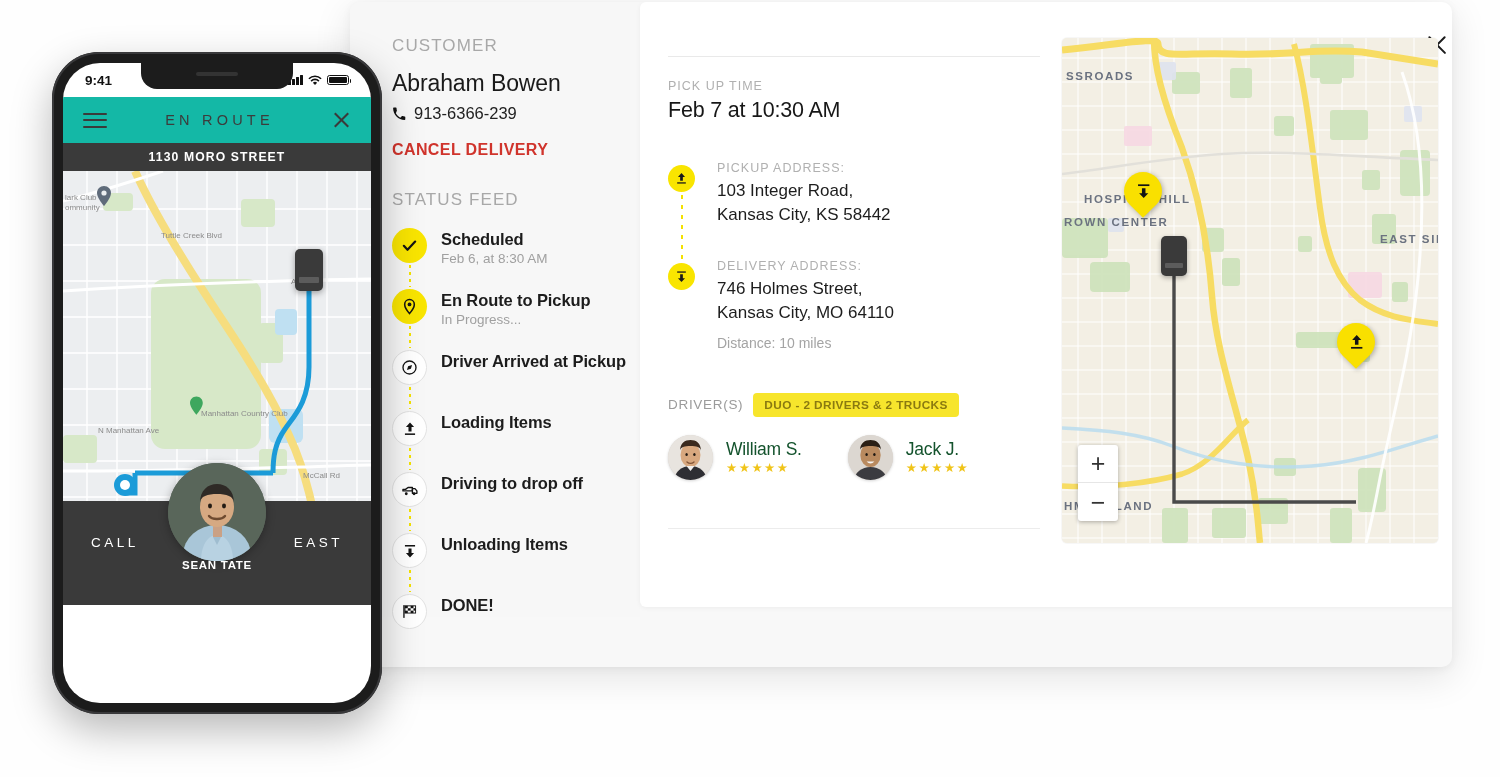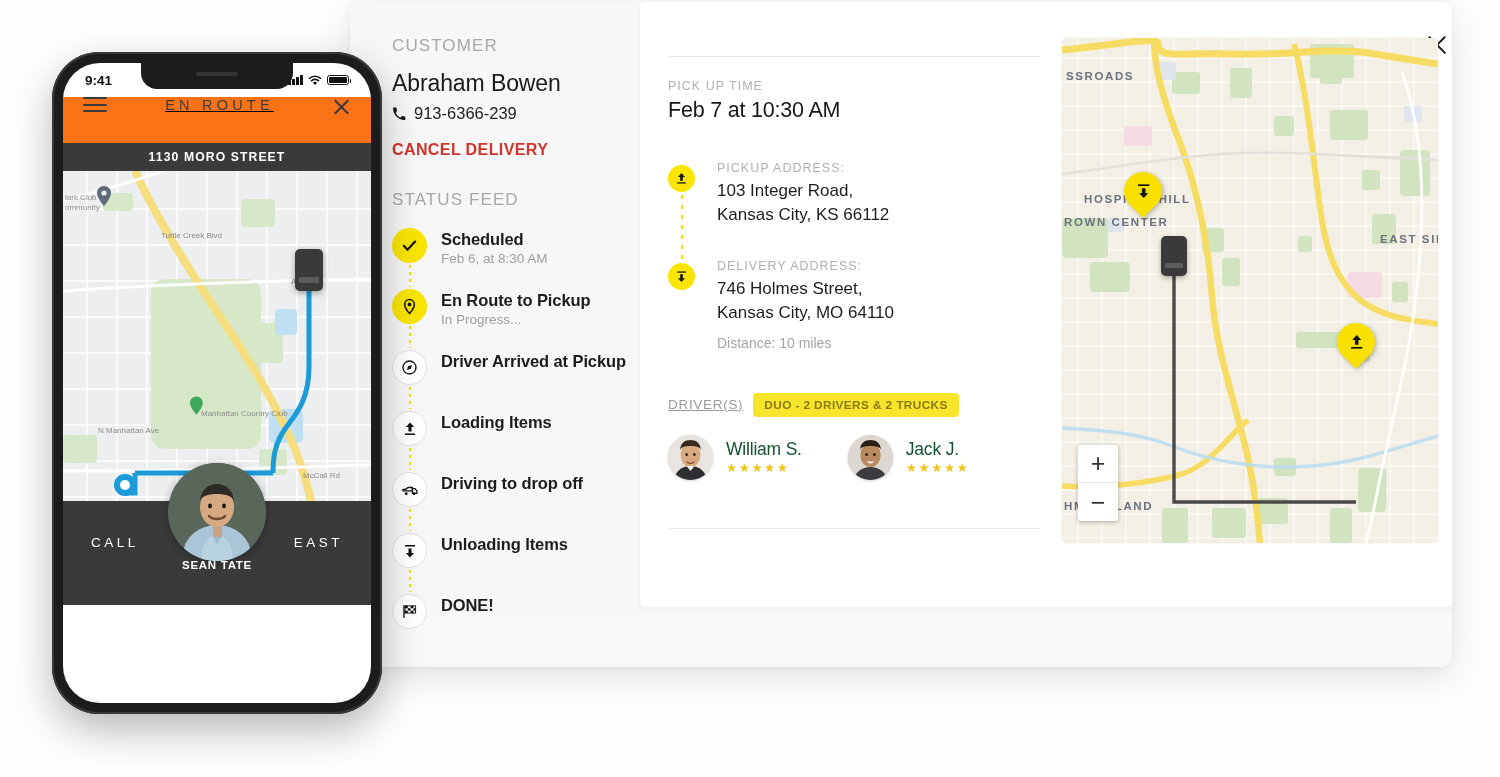--- a/index.html
+++ b/index.html
@@ -113,21 +113,21 @@
   .dotline {
     position: absolute; left: 12.5px; top: 34px; width: 2.5px; height: 72px;
     background-image: linear-gradient(to bottom, #f4e200 0 4px, transparent 4px 10px);
     background-size: 2.5px 10px; z-index: 1;
   }
   .addr-text { margin-left: 22px; }
   .addr-value { font-size: 17px; color: #1d1d1d; line-height: 1.42; margin-top: 4px; }
   .distance { font-size: 14px; color: #a4a4a4; margin-top: 9px; }
 
   .driver-row { display: flex; align-items: center; margin-top: 42px; }
-  .driver-label { font-size: 13.5px; letter-spacing: .7px; color: #9b9b9b; text-transform: uppercase; text-decoration: underline; }
+  .driver-label { font-size: 13.5px; letter-spacing: .7px; color: #9b9b9b; text-transform: uppercase; }
   .duo-badge {
     margin-left: 10px; background: #f7e52c; color: #8a7a10; font-size: 11.8px;
     font-weight: bold; letter-spacing: .4px; padding: 5px 11px; border-radius: 4px;
     text-transform: uppercase; white-space: nowrap;
   }
   .drivers { display: flex; margin-top: 18px; gap: 46px; }
   .driver { display: flex; align-items: center; }
   .avatar {
     width: 45px; height: 45px; border-radius: 50%; flex: none; overflow: hidden;
     background: #d9d3cc; position: relative; box-shadow: 0 1px 3px rgba(0,0,0,.18);
@@ -197,22 +197,22 @@
     padding: 0 22px; font-size: 13.5px; font-weight: bold; color: #111; position: relative; z-index: 25;
   }
   .sb-right { display: flex; align-items: center; gap: 5px; }
   .bars { display: flex; align-items: flex-end; gap: 1.5px; height: 10px; }
   .bars i { width: 2.6px; background: #111; border-radius: .5px; display: block; }
   .battery { width: 22px; height: 10.5px; border: 1.4px solid #111; border-radius: 2.6px; position: relative; }
   .battery::before { content:""; position:absolute; left:1px; top:1px; bottom:1px; right:1px; background:#111; border-radius:1px; }
   .battery::after { content:""; position:absolute; right:-3.4px; top:3px; width:1.8px; height:4px; background:#111; border-radius:0 1px 1px 0; }
 
   .app-nav {
-    height: 46px; display: flex; justify-content: space-between;
-    padding: 0 20px; background: #f97316; text-decoration: underline;
+    height: 46px; display: flex; align-items: center; justify-content: space-between;
+    padding: 0 20px; background: #14b8a6;
   }
   .app-ham { width: 24px; height: 15px; display: flex; flex-direction: column; justify-content: space-between; cursor:pointer; }
   .app-ham i { height: 2px; background: #3a3a3a; border-radius: 1px; }
   .app-title { font-size: 14.5px; color: #3c3c3c; letter-spacing: 4.2px; }
   .app-x { width: 19px; height: 19px; position: relative; cursor: pointer; }
   .app-x::before, .app-x::after {
     content:""; position:absolute; left:0; top:8.5px; width:19px; height:2px; background:#3a3a3a;
   }
   .app-x::before { transform: rotate(45deg); }
   .app-x::after { transform: rotate(-45deg); }
@@ -377,21 +377,21 @@
               <div class="pin">
                 <svg width="13" height="13" viewBox="0 0 24 24">
                     <path fill="#1a1a1a" d="M12 2 5.5 9h4v7h5V9h4L12 2z"></path>
                     <rect x="4" y="19" width="16" height="2.4" fill="#1a1a1a"></rect>
                   </svg>
               </div>
               <div class="addr-text">
                 <div class="minilabel">PICKUP ADDRESS:</div>
                 <div class="addr-value">
                   <span>103 Integer Road,</span><br>
-                  <span>Kansas City, KS 66112</span>
+                  <span>Kansas City, KS 58442</span>
                 </div>
               </div>
             </div>
 
             <div class="addr-row" style="margin-top:32px">
               <div class="pin">
                 <svg width="13" height="13" viewBox="0 0 24 24">
                     <rect x="4" y="2.6" width="16" height="2.4" fill="#1a1a1a"></rect>
                     <path fill="#1a1a1a" d="M12 22 5.5 15h4V8h5v7h4L12 22z"></path>
                   </svg>

